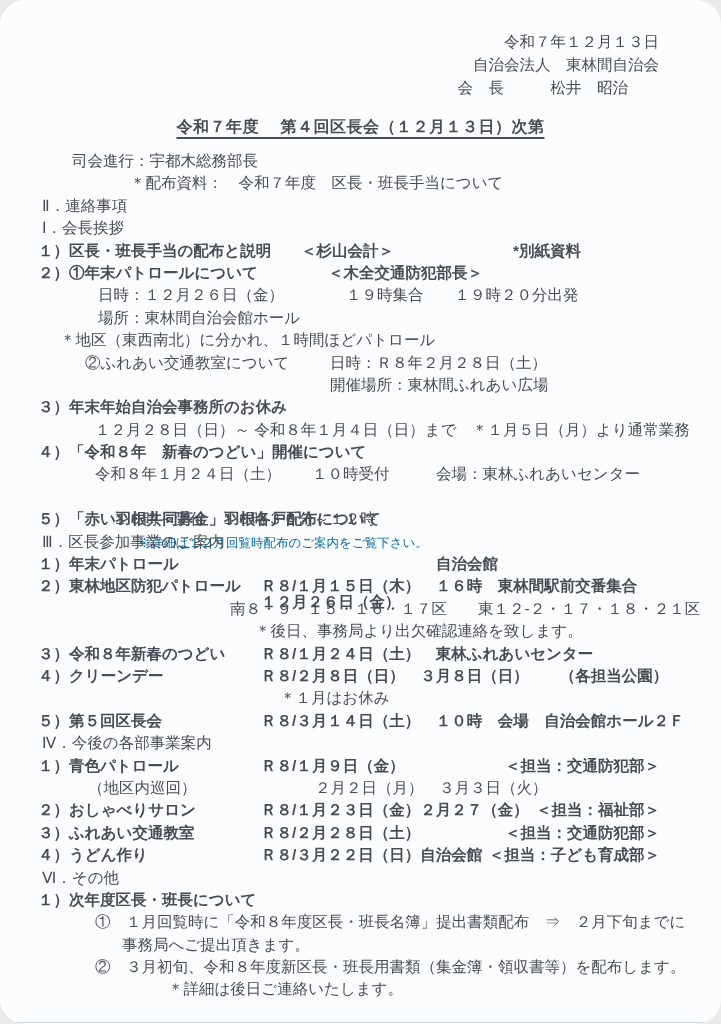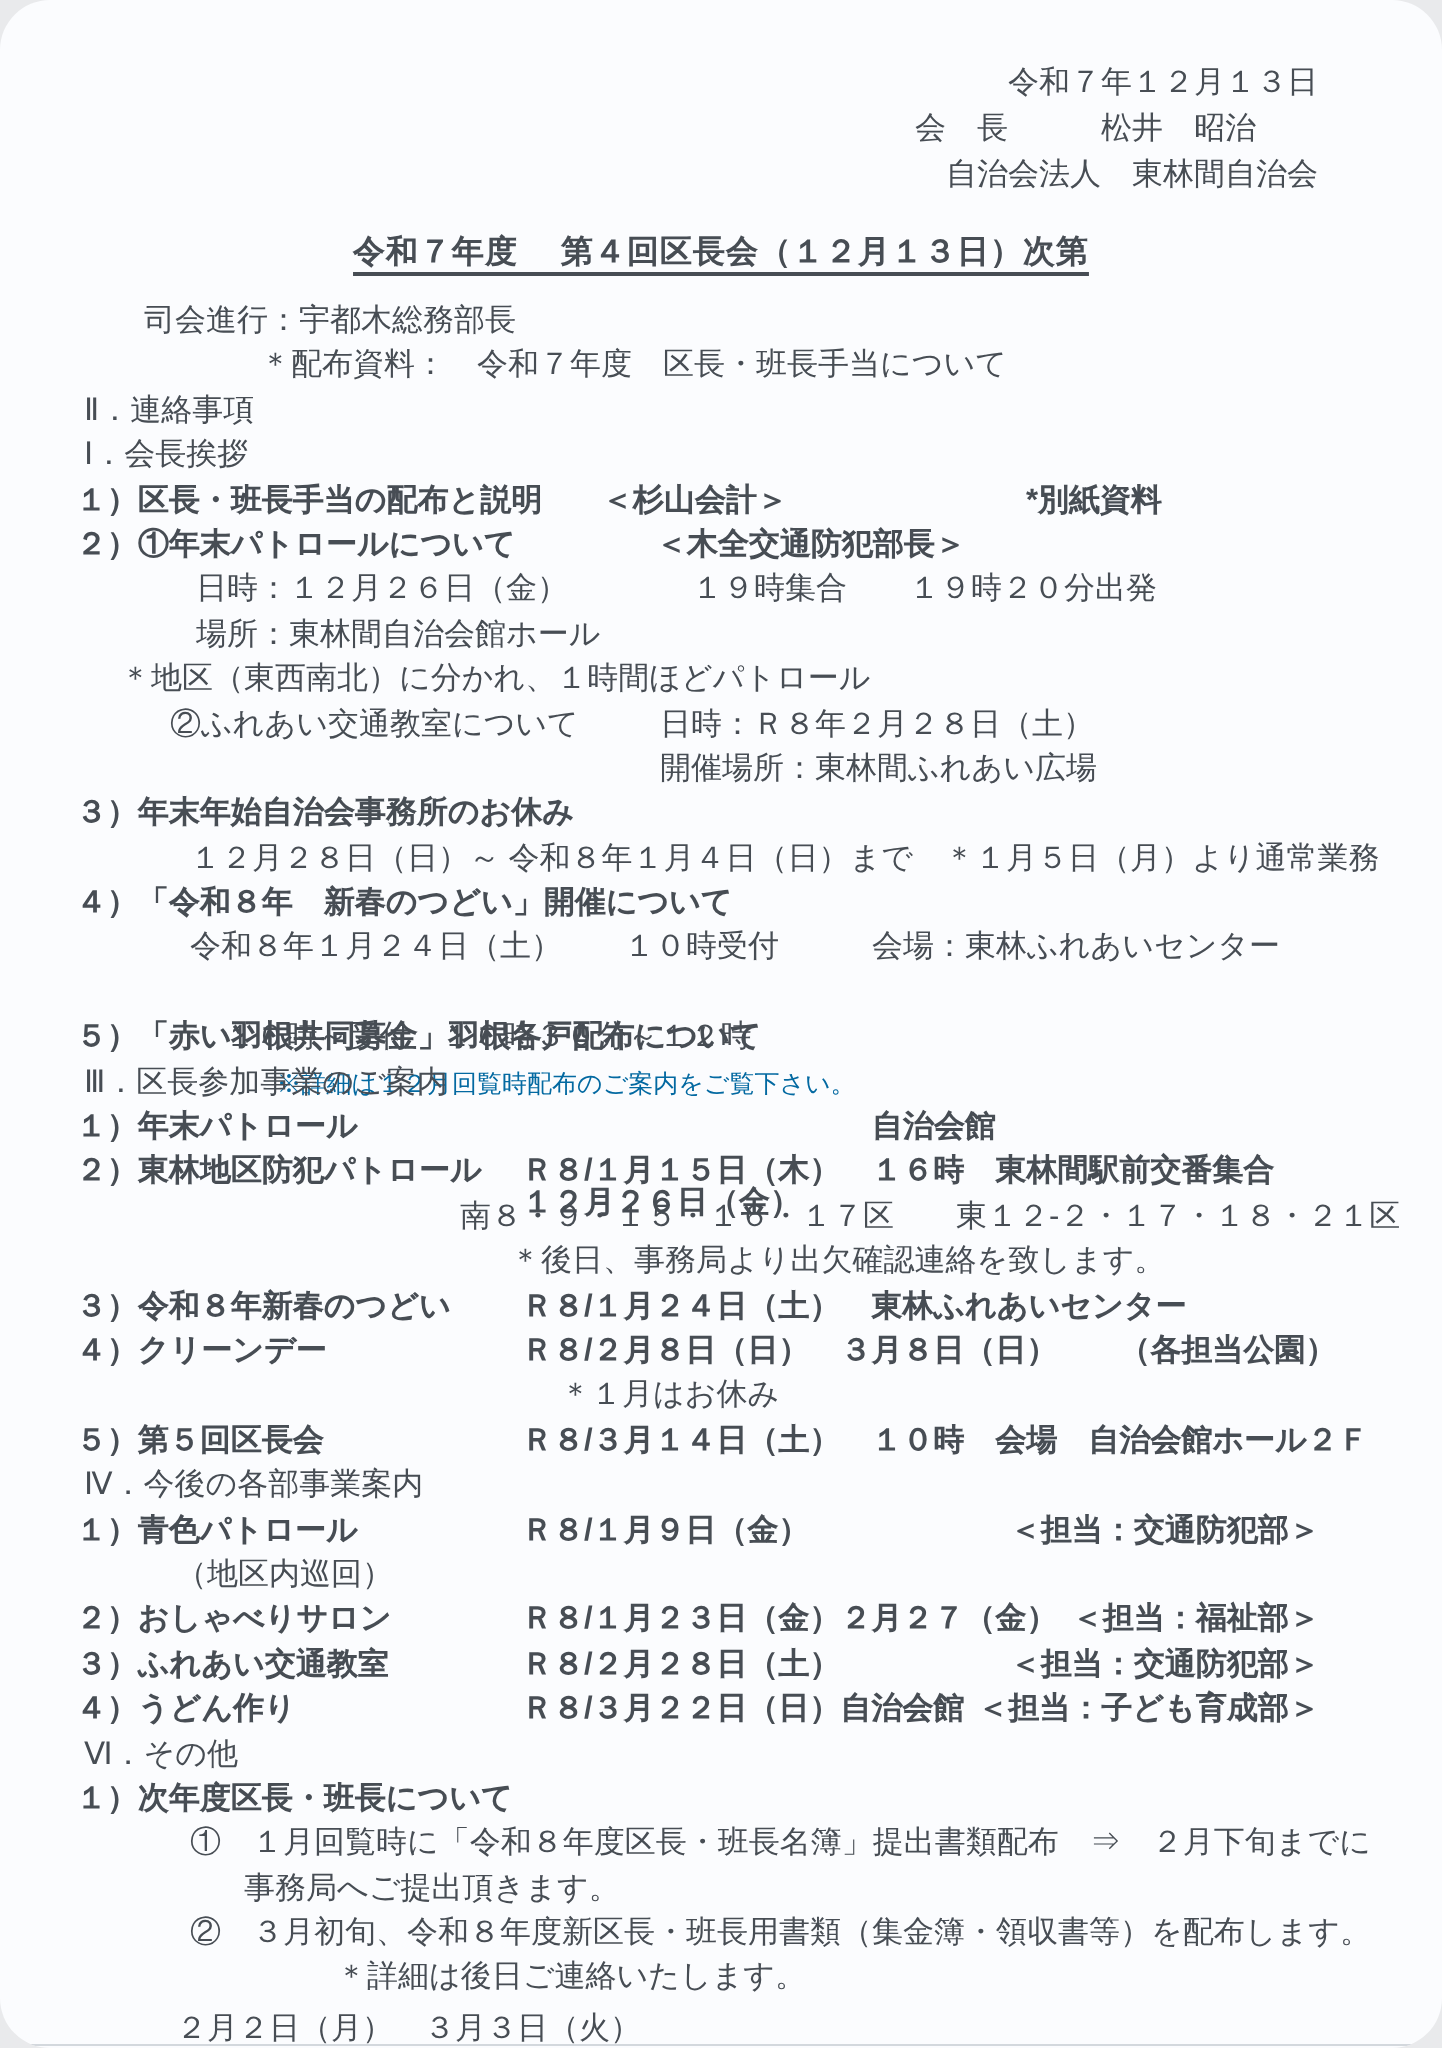--- a/index.html
+++ b/index.html
@@ -44,21 +44,21 @@
   .ind-a{padding-left:42px;}
   .ind-b{padding-left:38px;font-weight:bold;}
   .ind-c{padding-left:98px;}
   .ind-d{padding-left:60px;}
   .ind-e{padding-left:85px;}
   .ind-f{padding-left:330px;}
   .ind-g{padding-left:95px;}
   .ind-h{padding-left:230px;}
   .ind-i{padding-left:255px;}
   .ind-j{padding-left:280px;}
-  .ind-k{padding-left:88px;flex-direction:column;}
+  .ind-k{padding-left:88px;}
   .ind-m{padding-left:122px;}
   .ind-n{padding-left:168px;}
   
   .c223{width:223px;flex:0 0 223px;}
   .c263{width:263px;flex:0 0 263px;}
   .c212{width:212px;flex:0 0 212px;}
   .c290{width:290px;flex:0 0 290px;}
   .c245{width:245px;flex:0 0 245px;}
   .c175{width:175px;flex:0 0 175px;margin-top:38px;}
   .c227{width:227px;flex:0 0 227px;}
@@ -69,22 +69,22 @@
     height:1px;background:#d3d8dd;
   }
 </style>
 </head>
 <body>
 
 <div class="page">
 
   <div class="hdr">
     <span class="line">令和７年１２月１３日</span>
+    <span class="line">自治会法人　東林間自治会</span>
     <span class="line">会　長　　　松井　昭治　　</span>
-    <span class="line">自治会法人　東林間自治会</span>
   </div>
 
   <div class="title">
     <span>令和７年度　 第４回区長会（１２月１３日）次第</span>
   </div>
 
   <div class="line ind-o">司会進行：宇都木総務部長</div>
   <div class="line ind-p">＊配布資料：　令和７年度　区長・班長手当について</div>
 
   <div class="line ind-a">Ⅱ．連絡事項</div>

